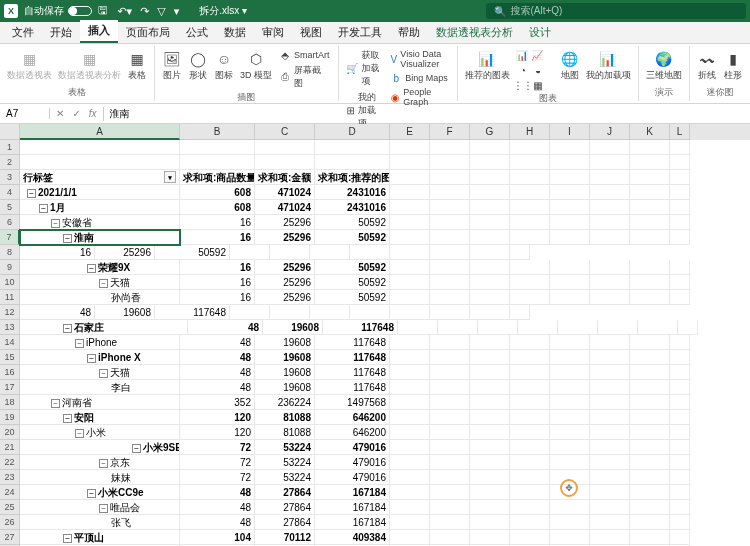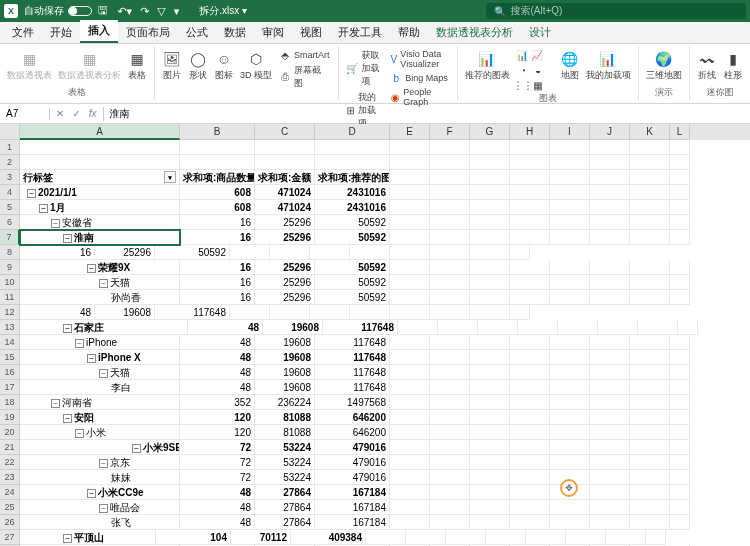--- a/index.html
+++ b/index.html
@@ -141,20 +141,21 @@
         <div class="ribbon-small-item">
             <span class="si">⬘</span>
             <span>SmartArt</span>
           </div>
         <div class="ribbon-small-item">
             <span class="si">⎙</span>
             <span>屏幕截图</span>
           </div>
       </div>
     </div>
+    <div class="label">插图</div>
   </div>
   <div class="ribbon-group">
     <div class="items">
       <div class="ribbon-small">
         <div class="ribbon-small-item">
             <span class="si">🛒</span>
             <span>获取加载项</span>
           </div>
         <div class="ribbon-small-item">
             <span class="si">⊞</span>
@@ -643,21 +644,21 @@
         <div class="cell " style="width: 40px;"></div>
         <div class="cell " style="width: 40px;"></div>
         <div class="cell " style="width: 40px;"></div>
         <div class="cell " style="width: 40px;"></div>
         <div class="cell " style="width: 40px;"></div>
         <div class="cell " style="width: 40px;"></div>
         <div class="cell " style="width: 20px;"></div>
       </div>
       <div class="row">
         <div class="row-h">27</div>
-        <div class="cell colA bold" style="width: 136px;"><span style="padding-left:40px"><span class="expand">−</span>平顶山</span></div>
+        <div class="cell colA bold" style="width: 160px;"><span style="padding-left:40px"><span class="expand">−</span>平顶山</span></div>
         <div class="cell colB r bold" style="width: 75px;">104</div>
         <div class="cell colC r bold" style="width: 60px;">70112</div>
         <div class="cell colD r bold" style="width: 75px;">409384</div>
         <div class="cell " style="width: 40px;"></div>
         <div class="cell " style="width: 40px;"></div>
         <div class="cell " style="width: 40px;"></div>
         <div class="cell " style="width: 40px;"></div>
         <div class="cell " style="width: 40px;"></div>
         <div class="cell " style="width: 40px;"></div>
         <div class="cell " style="width: 40px;"></div>

